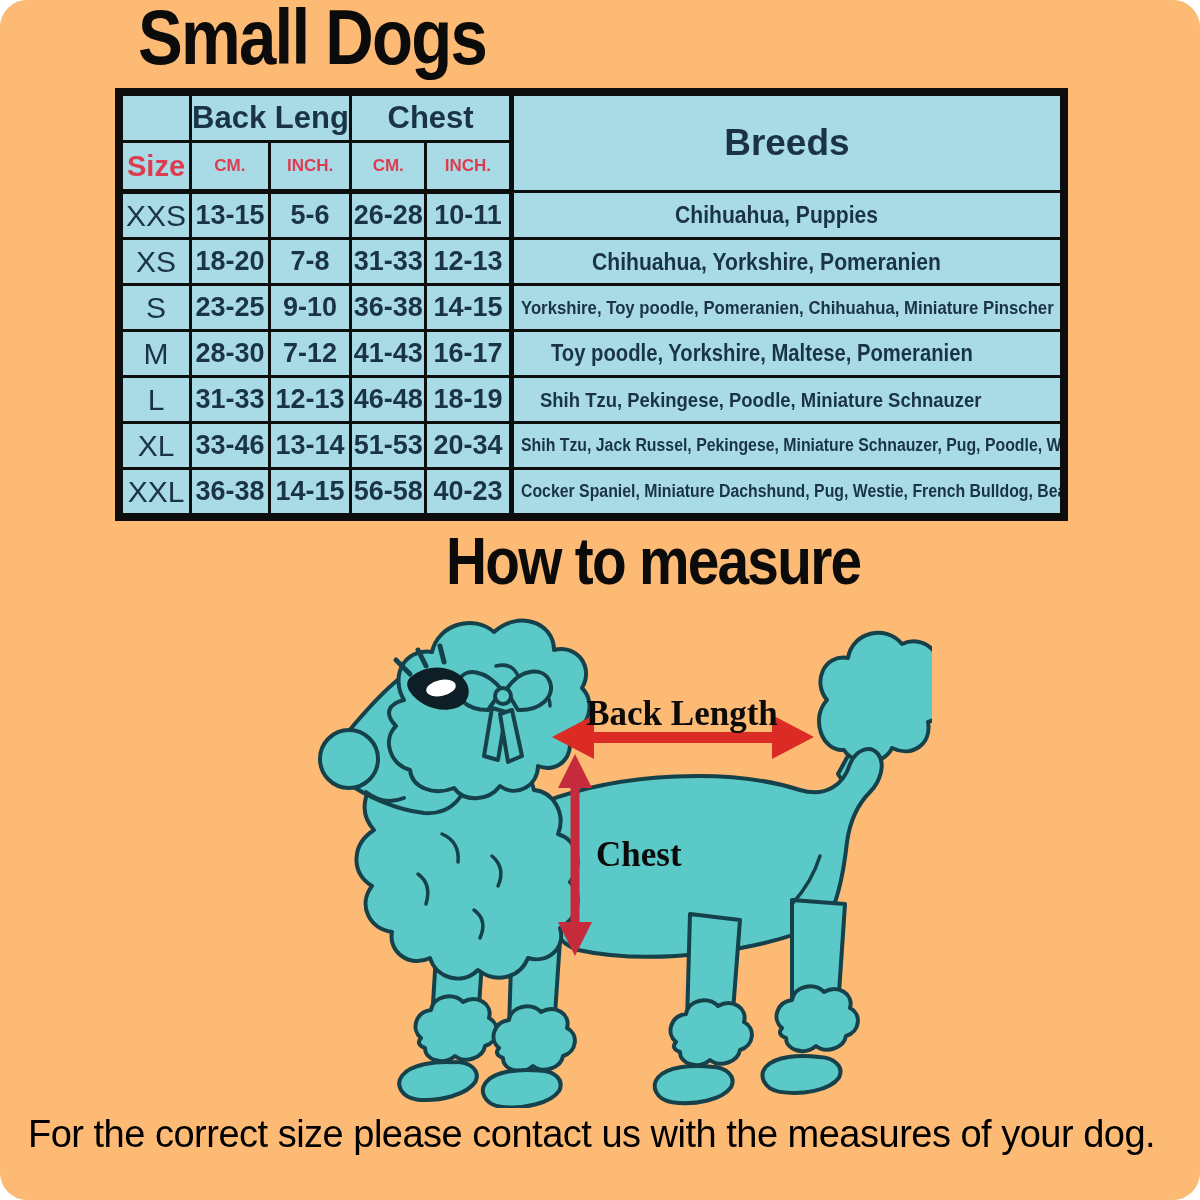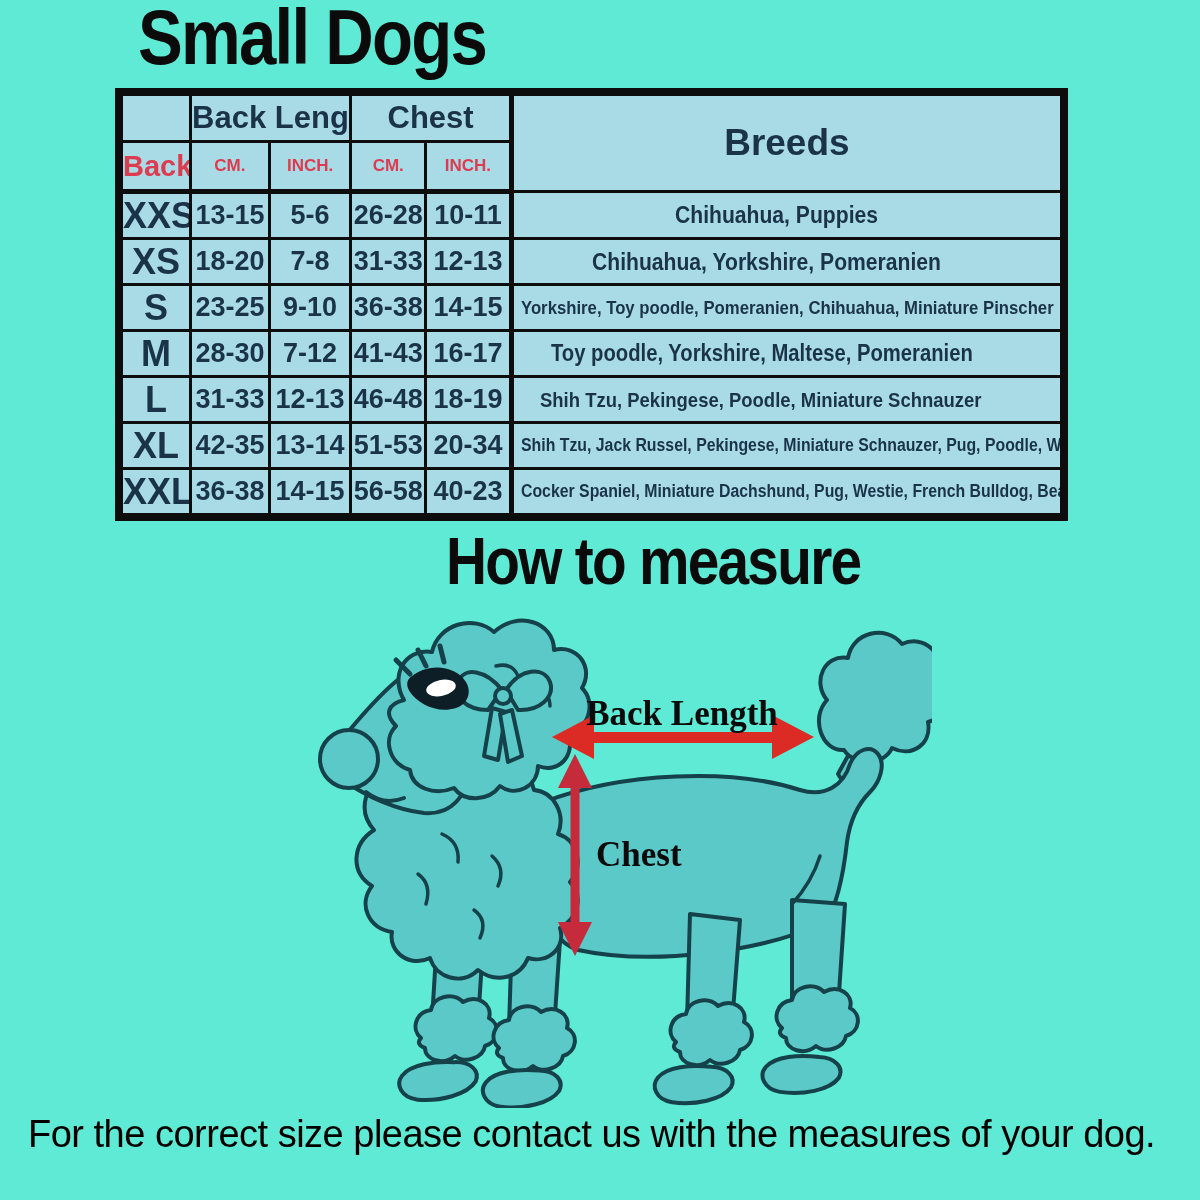--- a/index.html
+++ b/index.html
@@ -1,17 +1,17 @@
 <!DOCTYPE html>
 <html style="--table-bg: #a8dbe6; --grid: #0d0d0d; --navy: #1b3349; --red: #dd3c50; --dog: #5cc9c9; --dog-outline: #15424a; --arrow-h: #dc2a24; --arrow-v: #c62b3b; --ink: #0b0b0b;"><head>
 <meta charset="utf-8">
 <style>
   html,body{margin:0;padding:0;}
   body{width:1200px;height:1200px;background:#ffffff;font-family:"Liberation Sans",sans-serif;overflow:hidden;}
-  .page{position:relative;width:1200px;height:1200px;background:#5eead4;}
+  .page{position:relative;width:1200px;height:1200px;background:#fdba74;border-radius:27px;}
 
   
   .main-title{
     position:absolute;left:138px;top:-6px;margin:0;
     font-size:78px;line-height:86px;font-weight:900;letter-spacing:-2px;
     color:var(--ink,#0b0b0b);
     transform:scaleX(.86);transform-origin:left top;white-space:nowrap;
   }
   .sub-title{
     position:absolute;left:446px;top:524px;margin:0;
@@ -33,21 +33,21 @@
     color:var(--navy,#1b3349);
     overflow:hidden;white-space:nowrap;
   }
   .size-table tr.hdr1 td{height:44px;}
   .size-table tr.hdr2 td{height:46px;border-bottom-width:5px;}
   .size-table tr.datarow td{height:43px;}
   td.group-hdr{font-size:31px;font-weight:700;}
   td.breeds-hdr{font-size:37px;font-weight:700;border-left-width:5px;}
   td.red-hdr{color:var(--red,#dd3c50);font-weight:700;font-size:17px;}
   td.size-hdr{color:var(--red,#dd3c50);font-weight:700;font-size:29px;}
-  td.size-cell{font-size:36px;font-weight:700;}
+  td.size-cell{font-size:30px;font-weight:400;}
   td.num-cell{font-size:27px;font-weight:700;}
   td.breeds-cell{border-left-width:5px;text-align:center;padding-left:7px;font-weight:700;}
   td.breeds-cell span{display:inline-block;transform:scaleX(.88);transform-origin:left center;white-space:nowrap;}
   .bf24{font-size:24px;} .bf23{font-size:23px;} .bf21{font-size:21px;}
   .bf19{font-size:19px;} .bf18{font-size:18px;}
 
   
   .diagram{position:absolute;left:292px;top:604px;width:640px;height:504px;}
   .diagram svg{display:block;width:640px;height:504px;}
   .measure-label{font-family:"Liberation Serif",serif;font-weight:700;font-size:35px;fill:var(--ink,#0b0b0b);}
@@ -73,21 +73,21 @@
         <col style="width:548px">
     </colgroup>
     <tbody>
       <tr class="hdr1">
         <td></td>
         <td class="group-hdr" colspan="2">Back Length</td>
         <td class="group-hdr" colspan="2">Chest</td>
         <td class="breeds-hdr" rowspan="2">Breeds</td>
       </tr>
       <tr class="hdr2">
-        <td class="size-hdr">Back</td>
+        <td class="size-hdr">Size</td>
         <td class="red-hdr">CM.</td>
         <td class="red-hdr">INCH.</td>
         <td class="red-hdr">CM.</td>
         <td class="red-hdr">INCH.</td>
       </tr>
 
       <tr class="datarow">
         <td class="size-cell">XXS</td>
         <td class="num-cell">13-15</td>
         <td class="num-cell">5-6</td>
@@ -122,21 +122,21 @@
       <tr class="datarow">
         <td class="size-cell">L</td>
         <td class="num-cell">31-33</td>
         <td class="num-cell">12-13</td>
         <td class="num-cell">46-48</td>
         <td class="num-cell">18-19</td>
         <td class="breeds-cell bf21"><span>Shih Tzu, Pekingese, Poodle, Miniature Schnauzer</span></td>
       </tr>
       <tr class="datarow">
         <td class="size-cell">XL</td>
-        <td class="num-cell">42-35</td>
+        <td class="num-cell">33-46</td>
         <td class="num-cell">13-14</td>
         <td class="num-cell">51-53</td>
         <td class="num-cell">20-34</td>
         <td class="breeds-cell bf18"><span>Shih Tzu, Jack Russel, Pekingese, Miniature Schnauzer, Pug, Poodle, Westie</span></td>
       </tr>
       <tr class="datarow">
         <td class="size-cell">XXL</td>
         <td class="num-cell">36-38</td>
         <td class="num-cell">14-15</td>
         <td class="num-cell">56-58</td>

